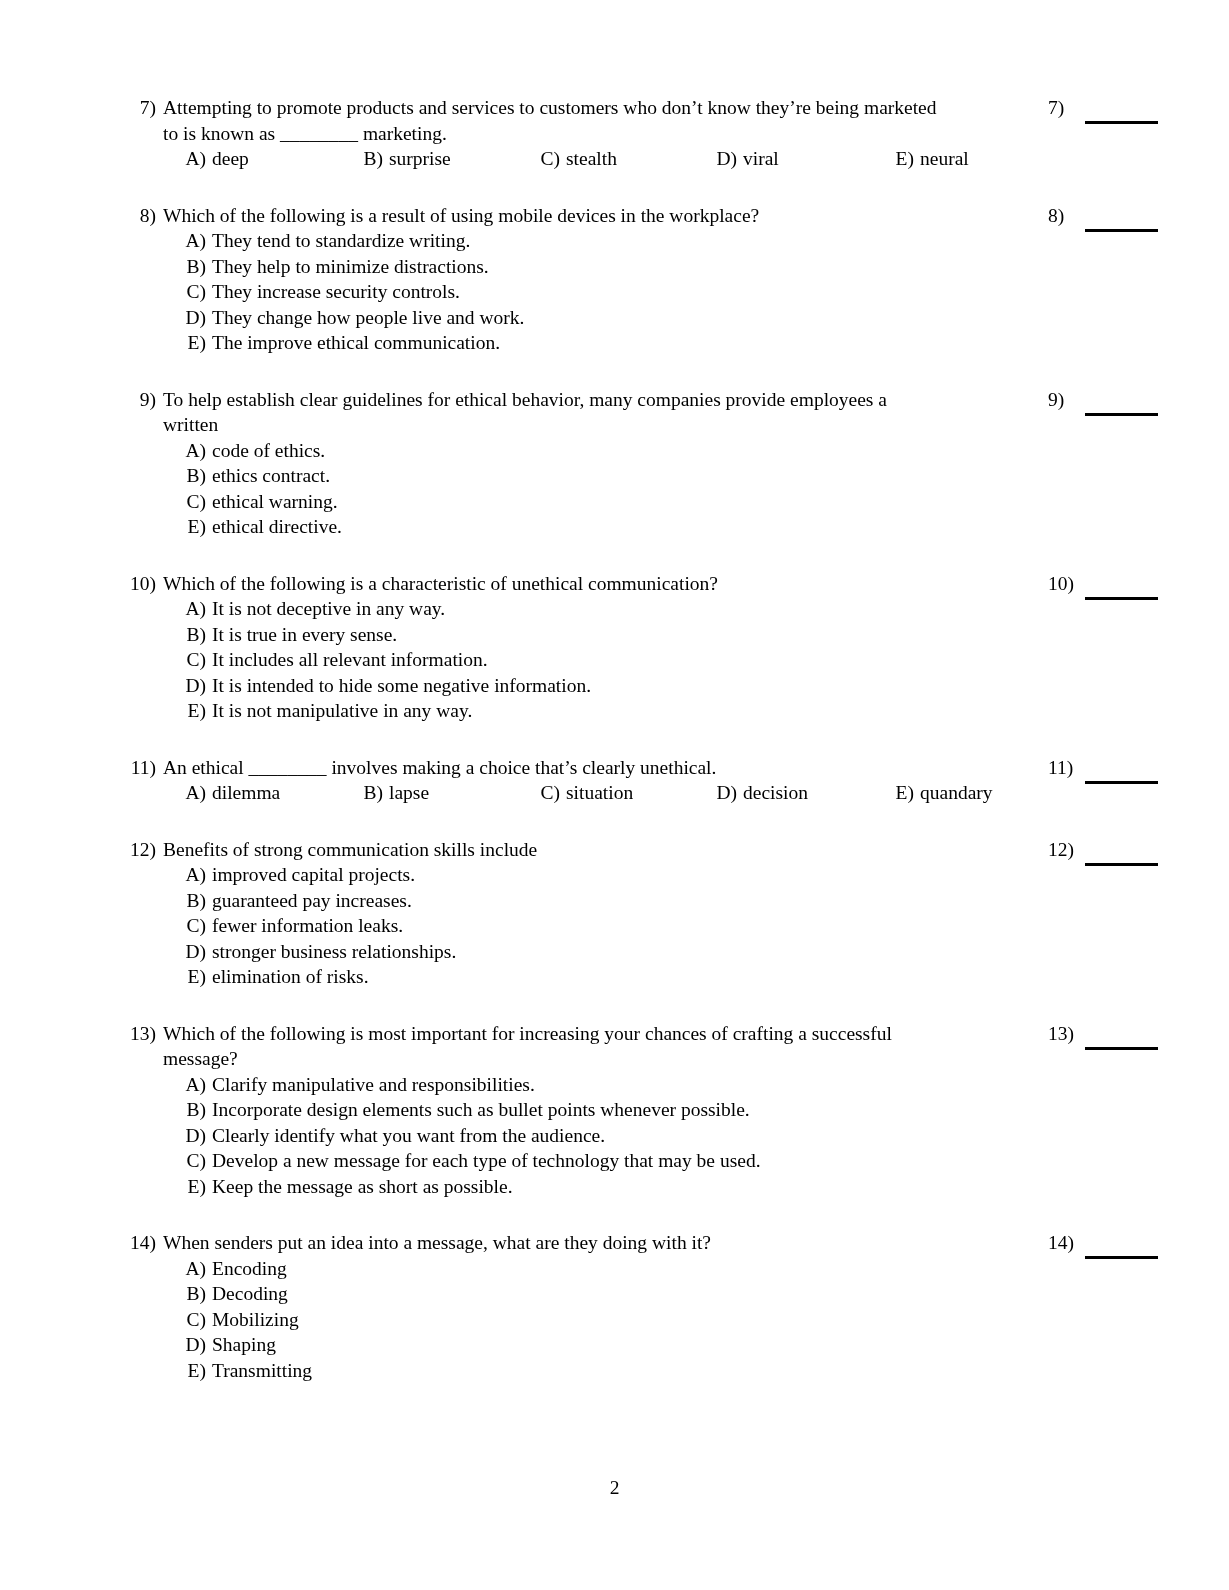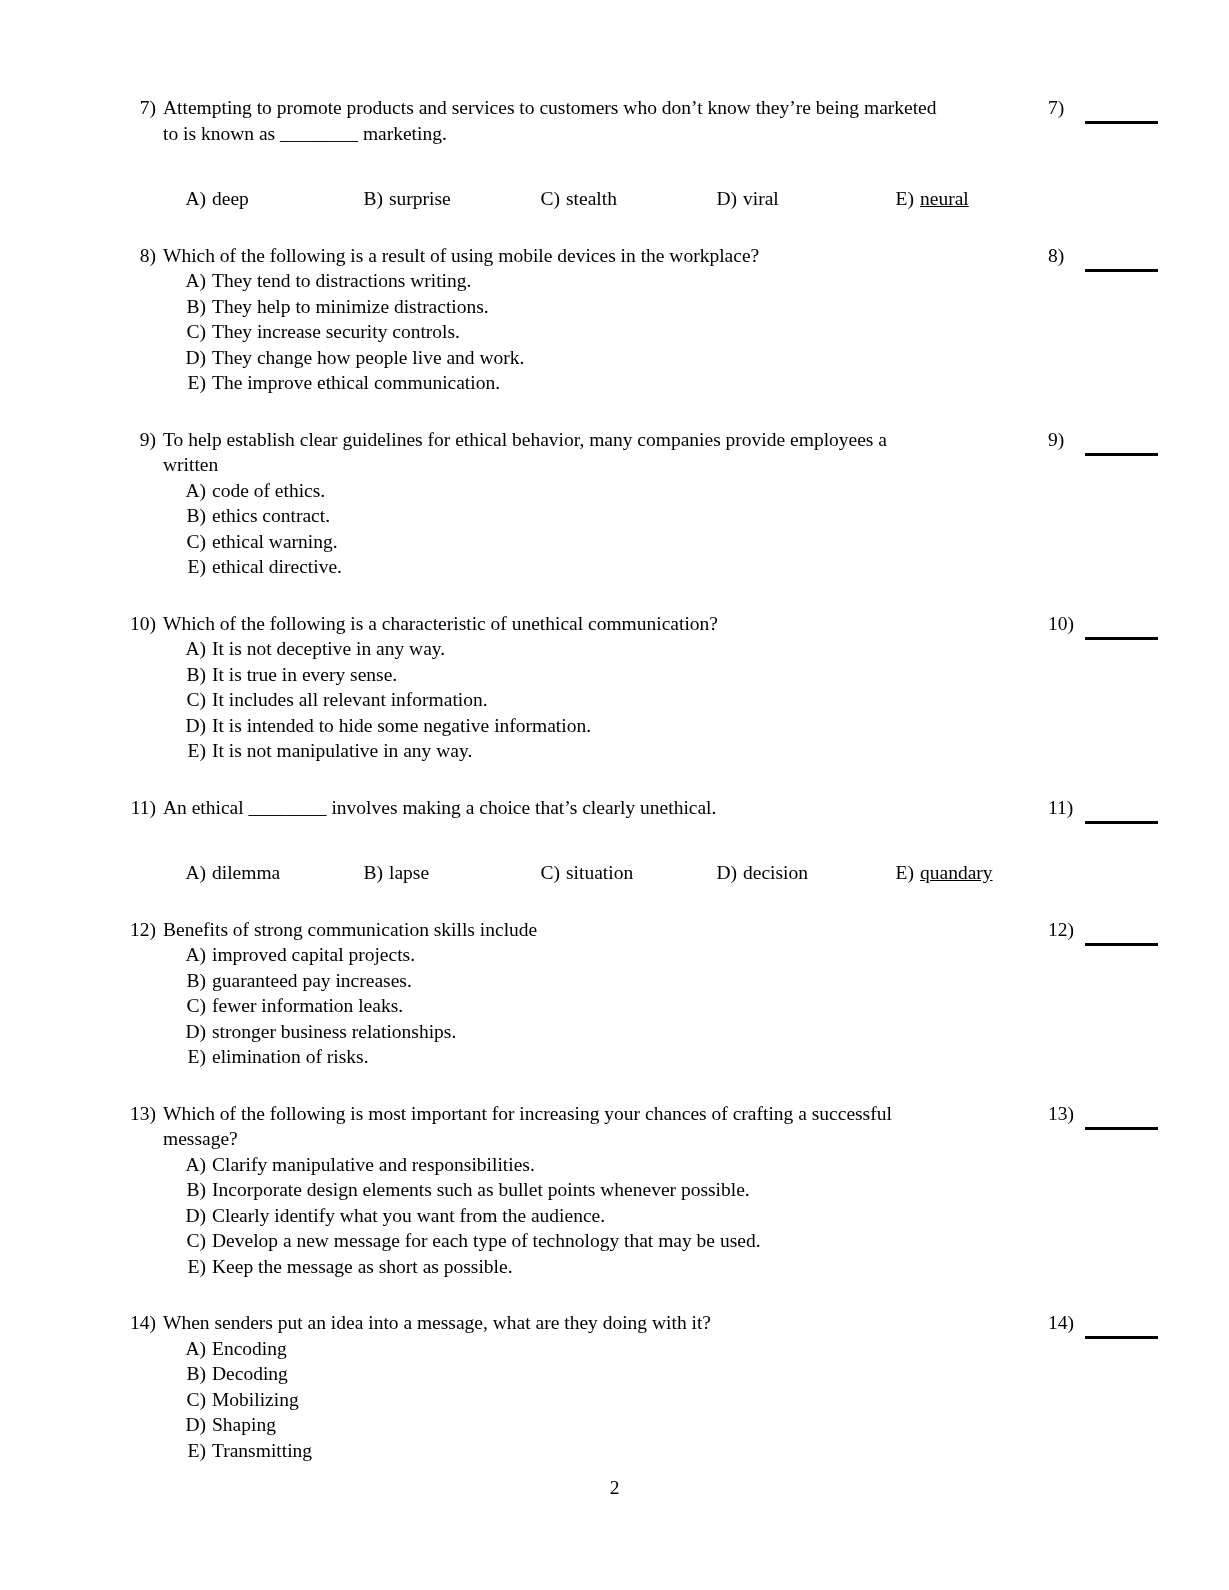--- a/index.html
+++ b/index.html
@@ -52,26 +52,24 @@
   .q-options.stacked .opt {
     display: block;
   }
   .q-options.inline {
     display: flex;
   }
   .q-options.inline .opt {
     width: 177px;
     flex: 0 0 177px;
     white-space: nowrap;
-    margin-top: 40px;
   }
   .q-options.inline .opt:last-child {
     width: auto;
     flex: 0 0 auto;
-    text-decoration: underline;
   }
   .opt-letter {
     display: inline-block;
     min-width: 21px;
     text-align: right;
     margin-right: 6px;
   }
   .q-ans {
     position: relative;
     width: 110px;
@@ -127,21 +125,21 @@
   </div>
 
   <div class="question">
     <div class="q-main">
       <div class="q-head">
         <span class="q-num">8)</span>
         <span class="q-text">Which of the following is a result of using mobile devices in the workplace?</span>
       </div>
       <div class="q-options stacked">
 
-      <span class="opt"><span class="opt-letter">A)</span><span class="opt-label">They tend to distractions writing.</span></span>
+      <span class="opt"><span class="opt-letter">A)</span><span class="opt-label">They tend to standardize writing.</span></span>
             <span class="opt"><span class="opt-letter">B)</span><span class="opt-label">They help to minimize distractions.</span></span>
             <span class="opt"><span class="opt-letter">C)</span><span class="opt-label">They increase security controls.</span></span>
             <span class="opt"><span class="opt-letter">D)</span><span class="opt-label">They change how people live and work.</span></span>
             <span class="opt"><span class="opt-letter">E)</span><span class="opt-label">The improve ethical communication.</span></span>
           </div>
     </div>
     <div class="q-ans">
       <span class="ans-num">8)</span>
       <span class="ans-blank"></span>
     </div>

